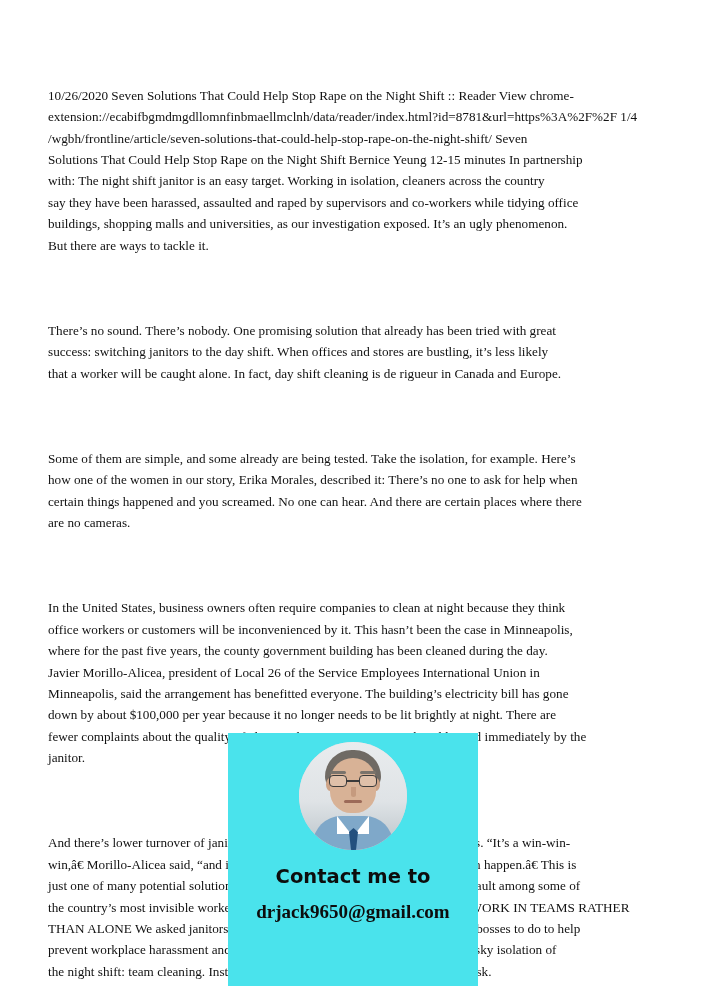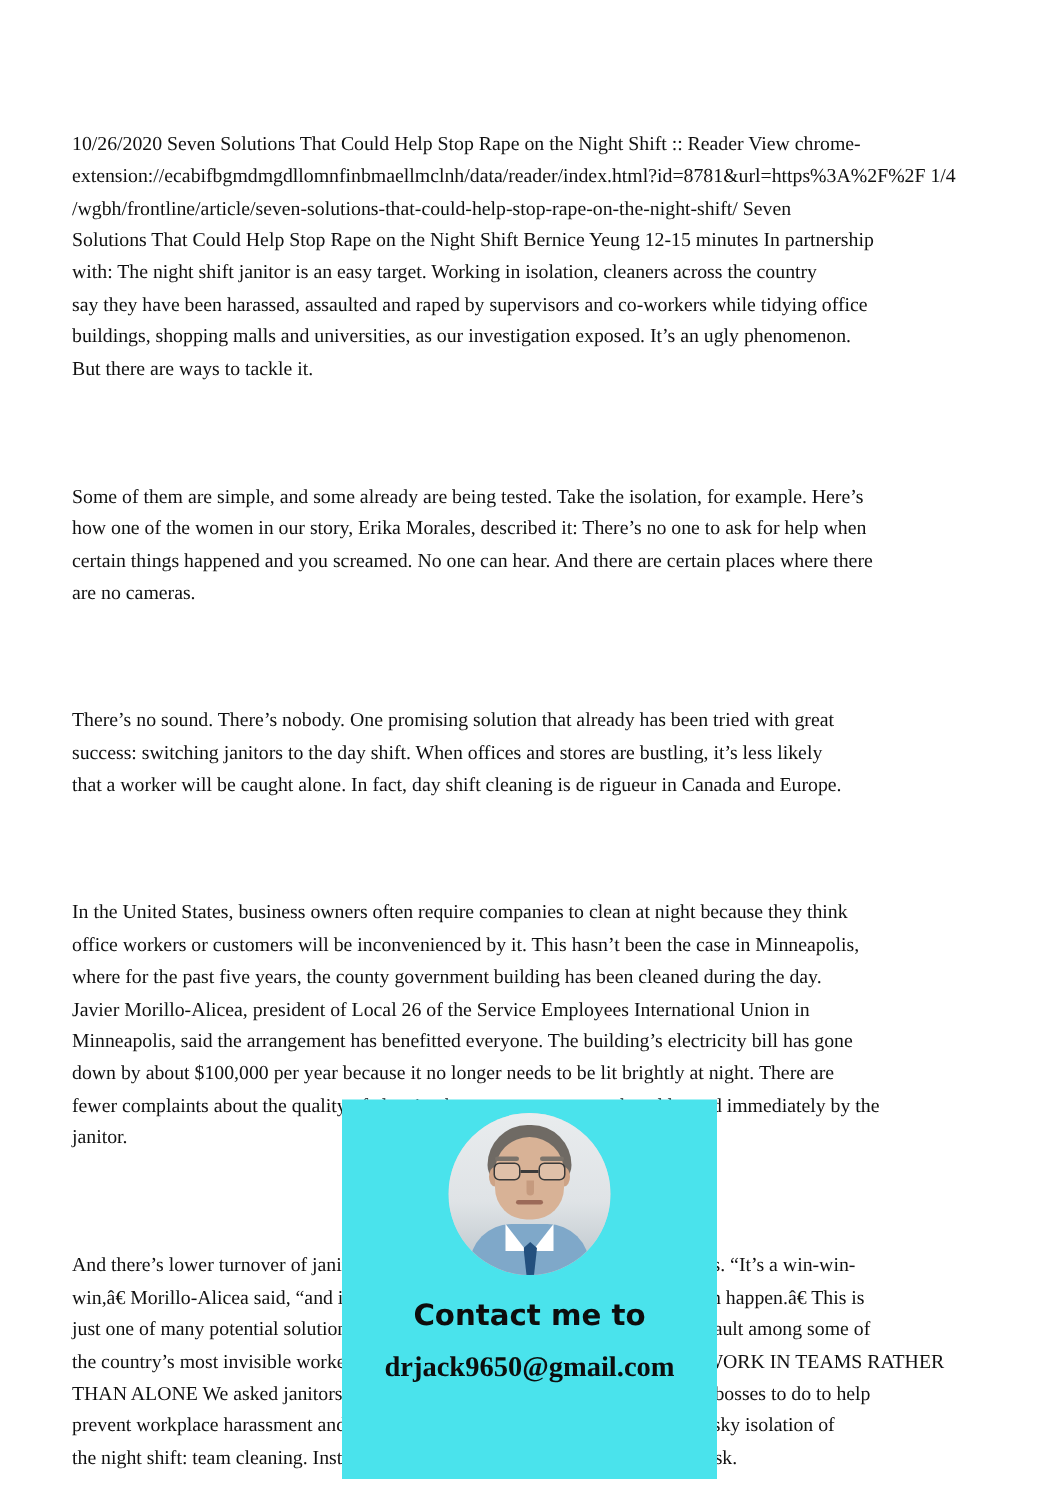--- a/index.html
+++ b/index.html
@@ -208,27 +208,27 @@
 <div class="page">
   <div class="doc-text">
     <p class="para">10/26/2020 Seven Solutions That Could Help Stop Rape on the Night Shift :: Reader View chrome-
 extension://ecabifbgmdmgdllomnfinbmaellmclnh/data/reader/index.html?id=8781&amp;url=https%3A%2F%2F 1/4
 /wgbh/frontline/article/seven-solutions-that-could-help-stop-rape-on-the-night-shift/ Seven
 Solutions That Could Help Stop Rape on the Night Shift Bernice Yeung 12-15 minutes In partnership
 with: The night shift janitor is an easy target. Working in isolation, cleaners across the country
 say they have been harassed, assaulted and raped by supervisors and co-workers while tidying office
 buildings, shopping malls and universities, as our investigation exposed. It’s an ugly phenomenon.
 But there are ways to tackle it.</p>
+    <p class="para">There’s no sound. There’s nobody. One promising solution that already has been tried with great
+success: switching janitors to the day shift. When offices and stores are bustling, it’s less likely
+that a worker will be caught alone. In fact, day shift cleaning is de rigueur in Canada and Europe.</p>
     <p class="para">Some of them are simple, and some already are being tested. Take the isolation, for example. Here’s
 how one of the women in our story, Erika Morales, described it: There’s no one to ask for help when
 certain things happened and you screamed. No one can hear. And there are certain places where there
 are no cameras.</p>
-    <p class="para">There’s no sound. There’s nobody. One promising solution that already has been tried with great
-success: switching janitors to the day shift. When offices and stores are bustling, it’s less likely
-that a worker will be caught alone. In fact, day shift cleaning is de rigueur in Canada and Europe.</p>
     <p class="para">In the United States, business owners often require companies to clean at night because they think
 office workers or customers will be inconvenienced by it. This hasn’t been the case in Minneapolis,
 where for the past five years, the county government building has been cleaned during the day.
 Javier Morillo-Alicea, president of Local 26 of the Service Employees International Union in
 Minneapolis, said the arrangement has benefitted everyone. The building’s electricity bill has gone
 down by about $100,000 per year because it no longer needs to be lit brightly at night. There are
 fewer complaints about the quality of cleaning because concerns can be addressed immediately by the
 janitor.</p>
     <p class="para">And there’s lower turnover of janitors, who now work more family-friendly hours. “It’s a win-win-
 win,â€ Morillo-Alicea said, “and it does eliminate the context where bad stuff can happen.â€ This is

